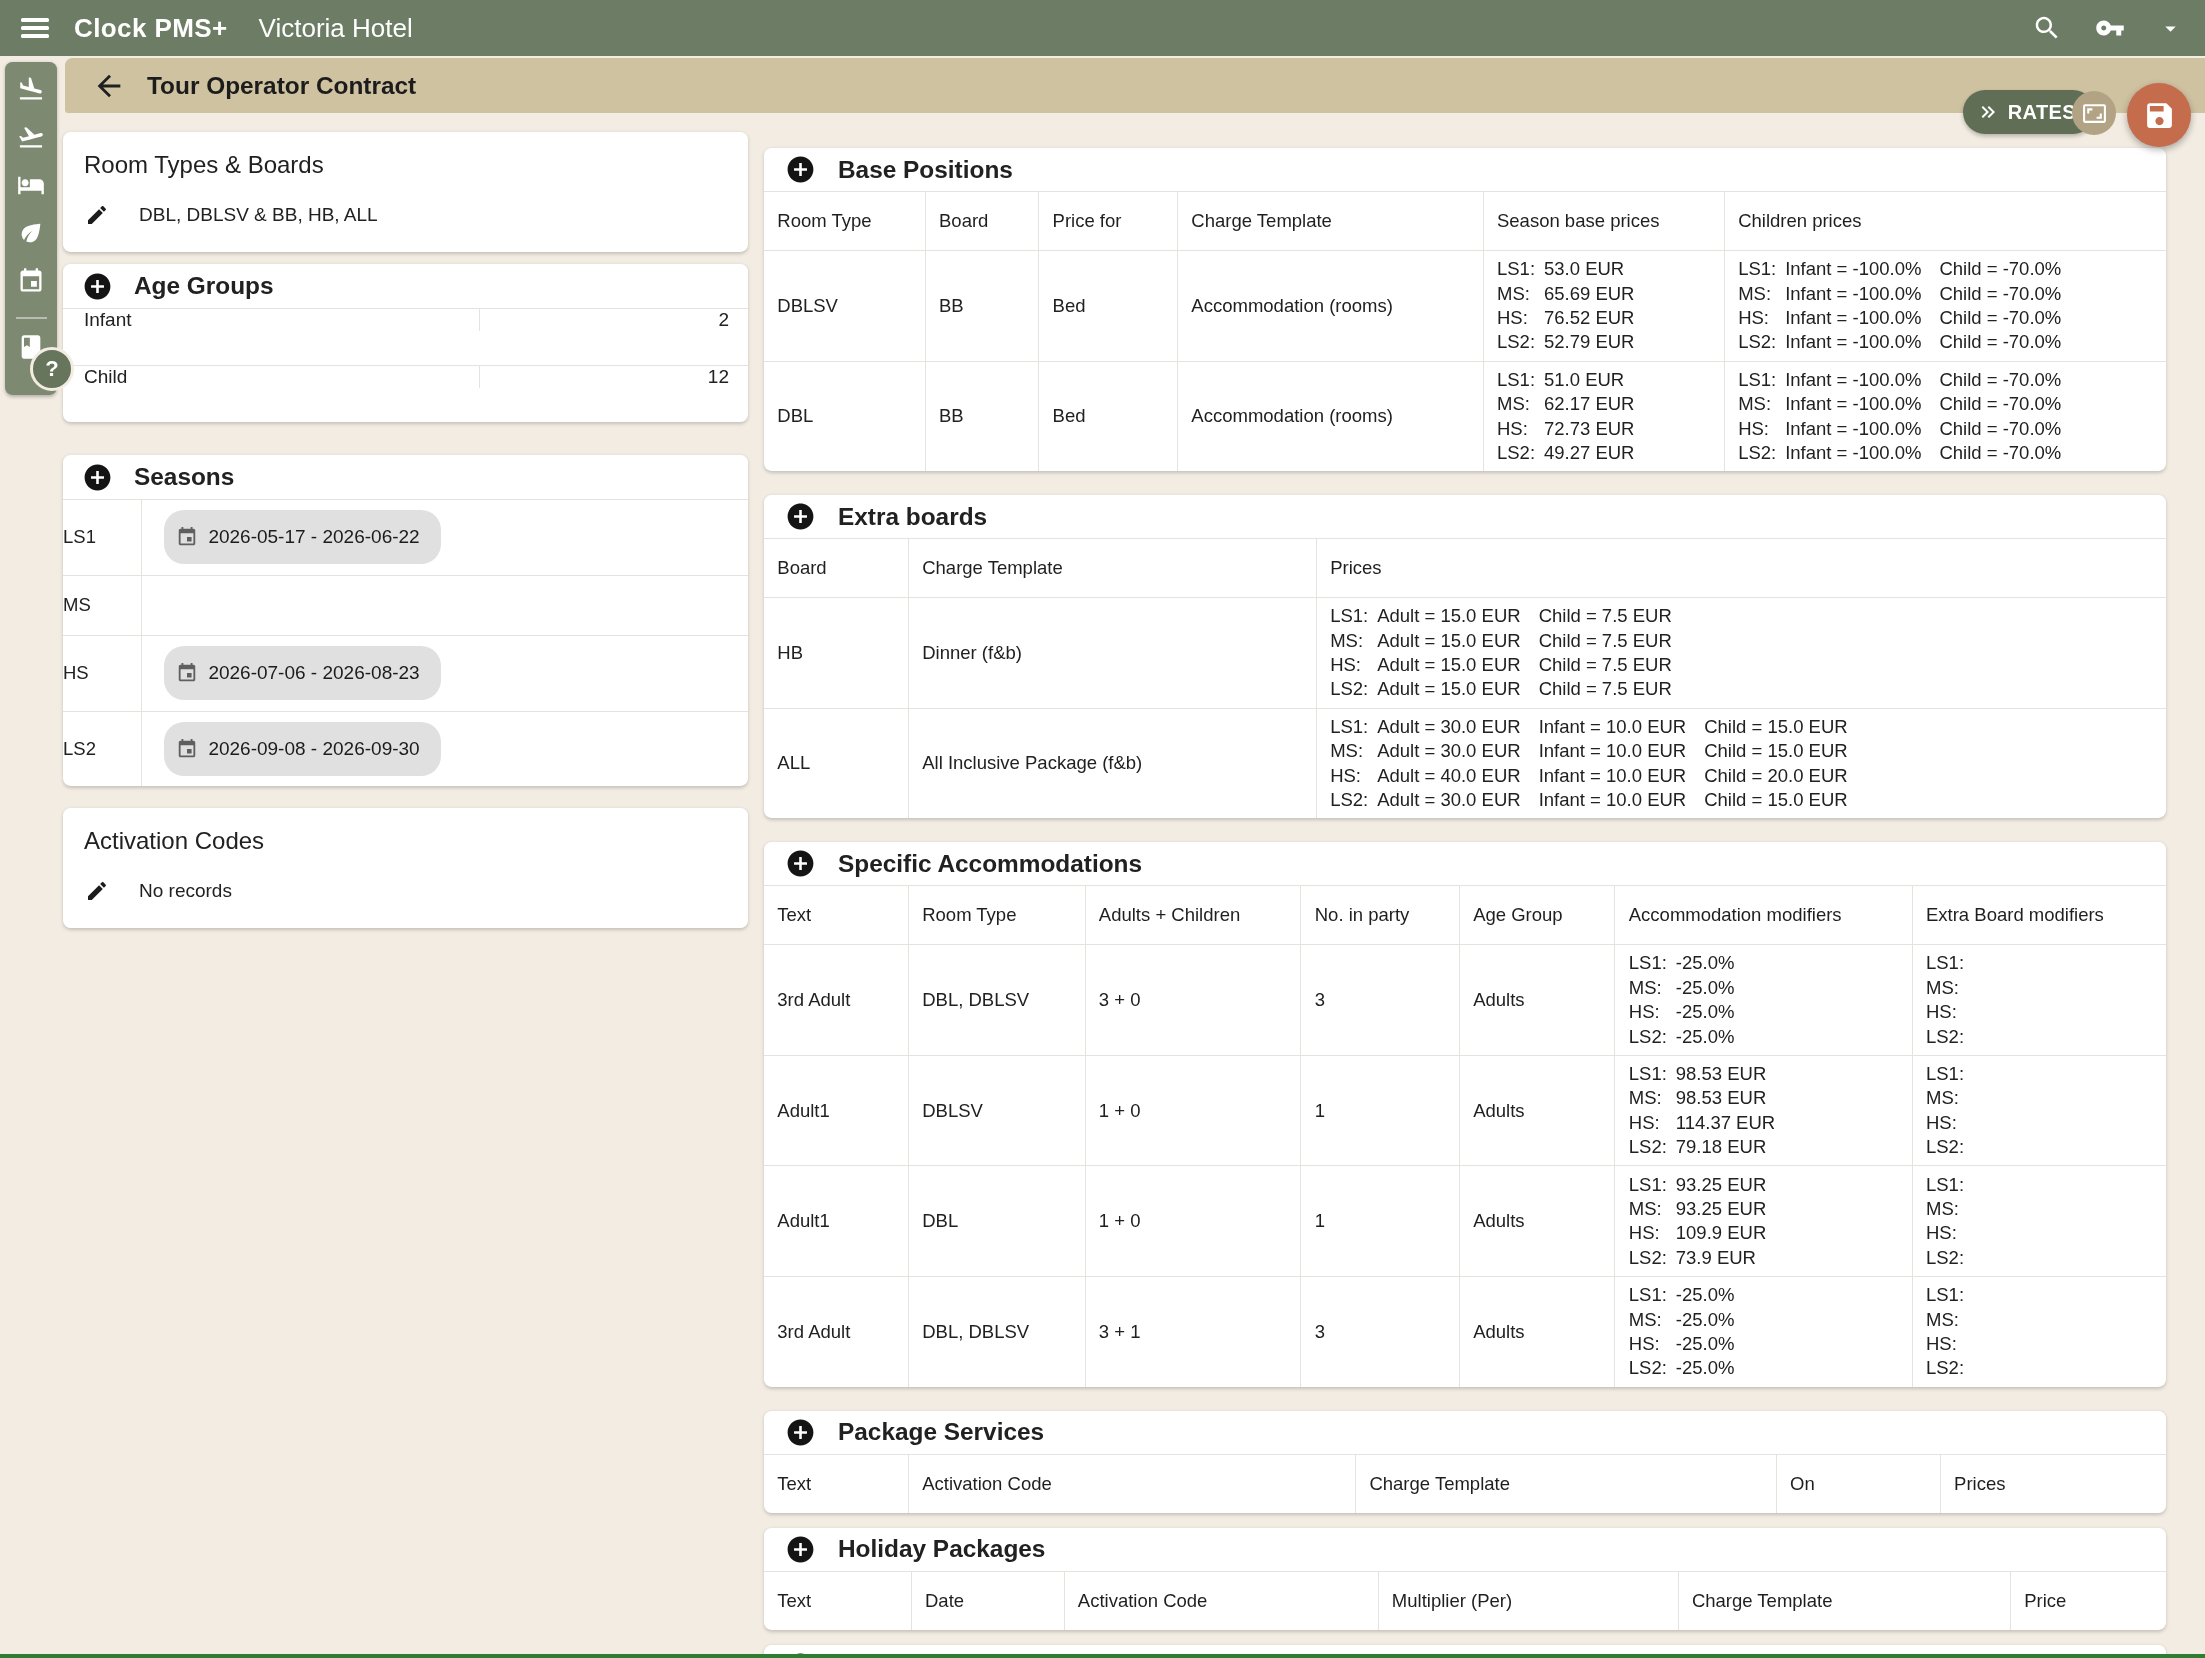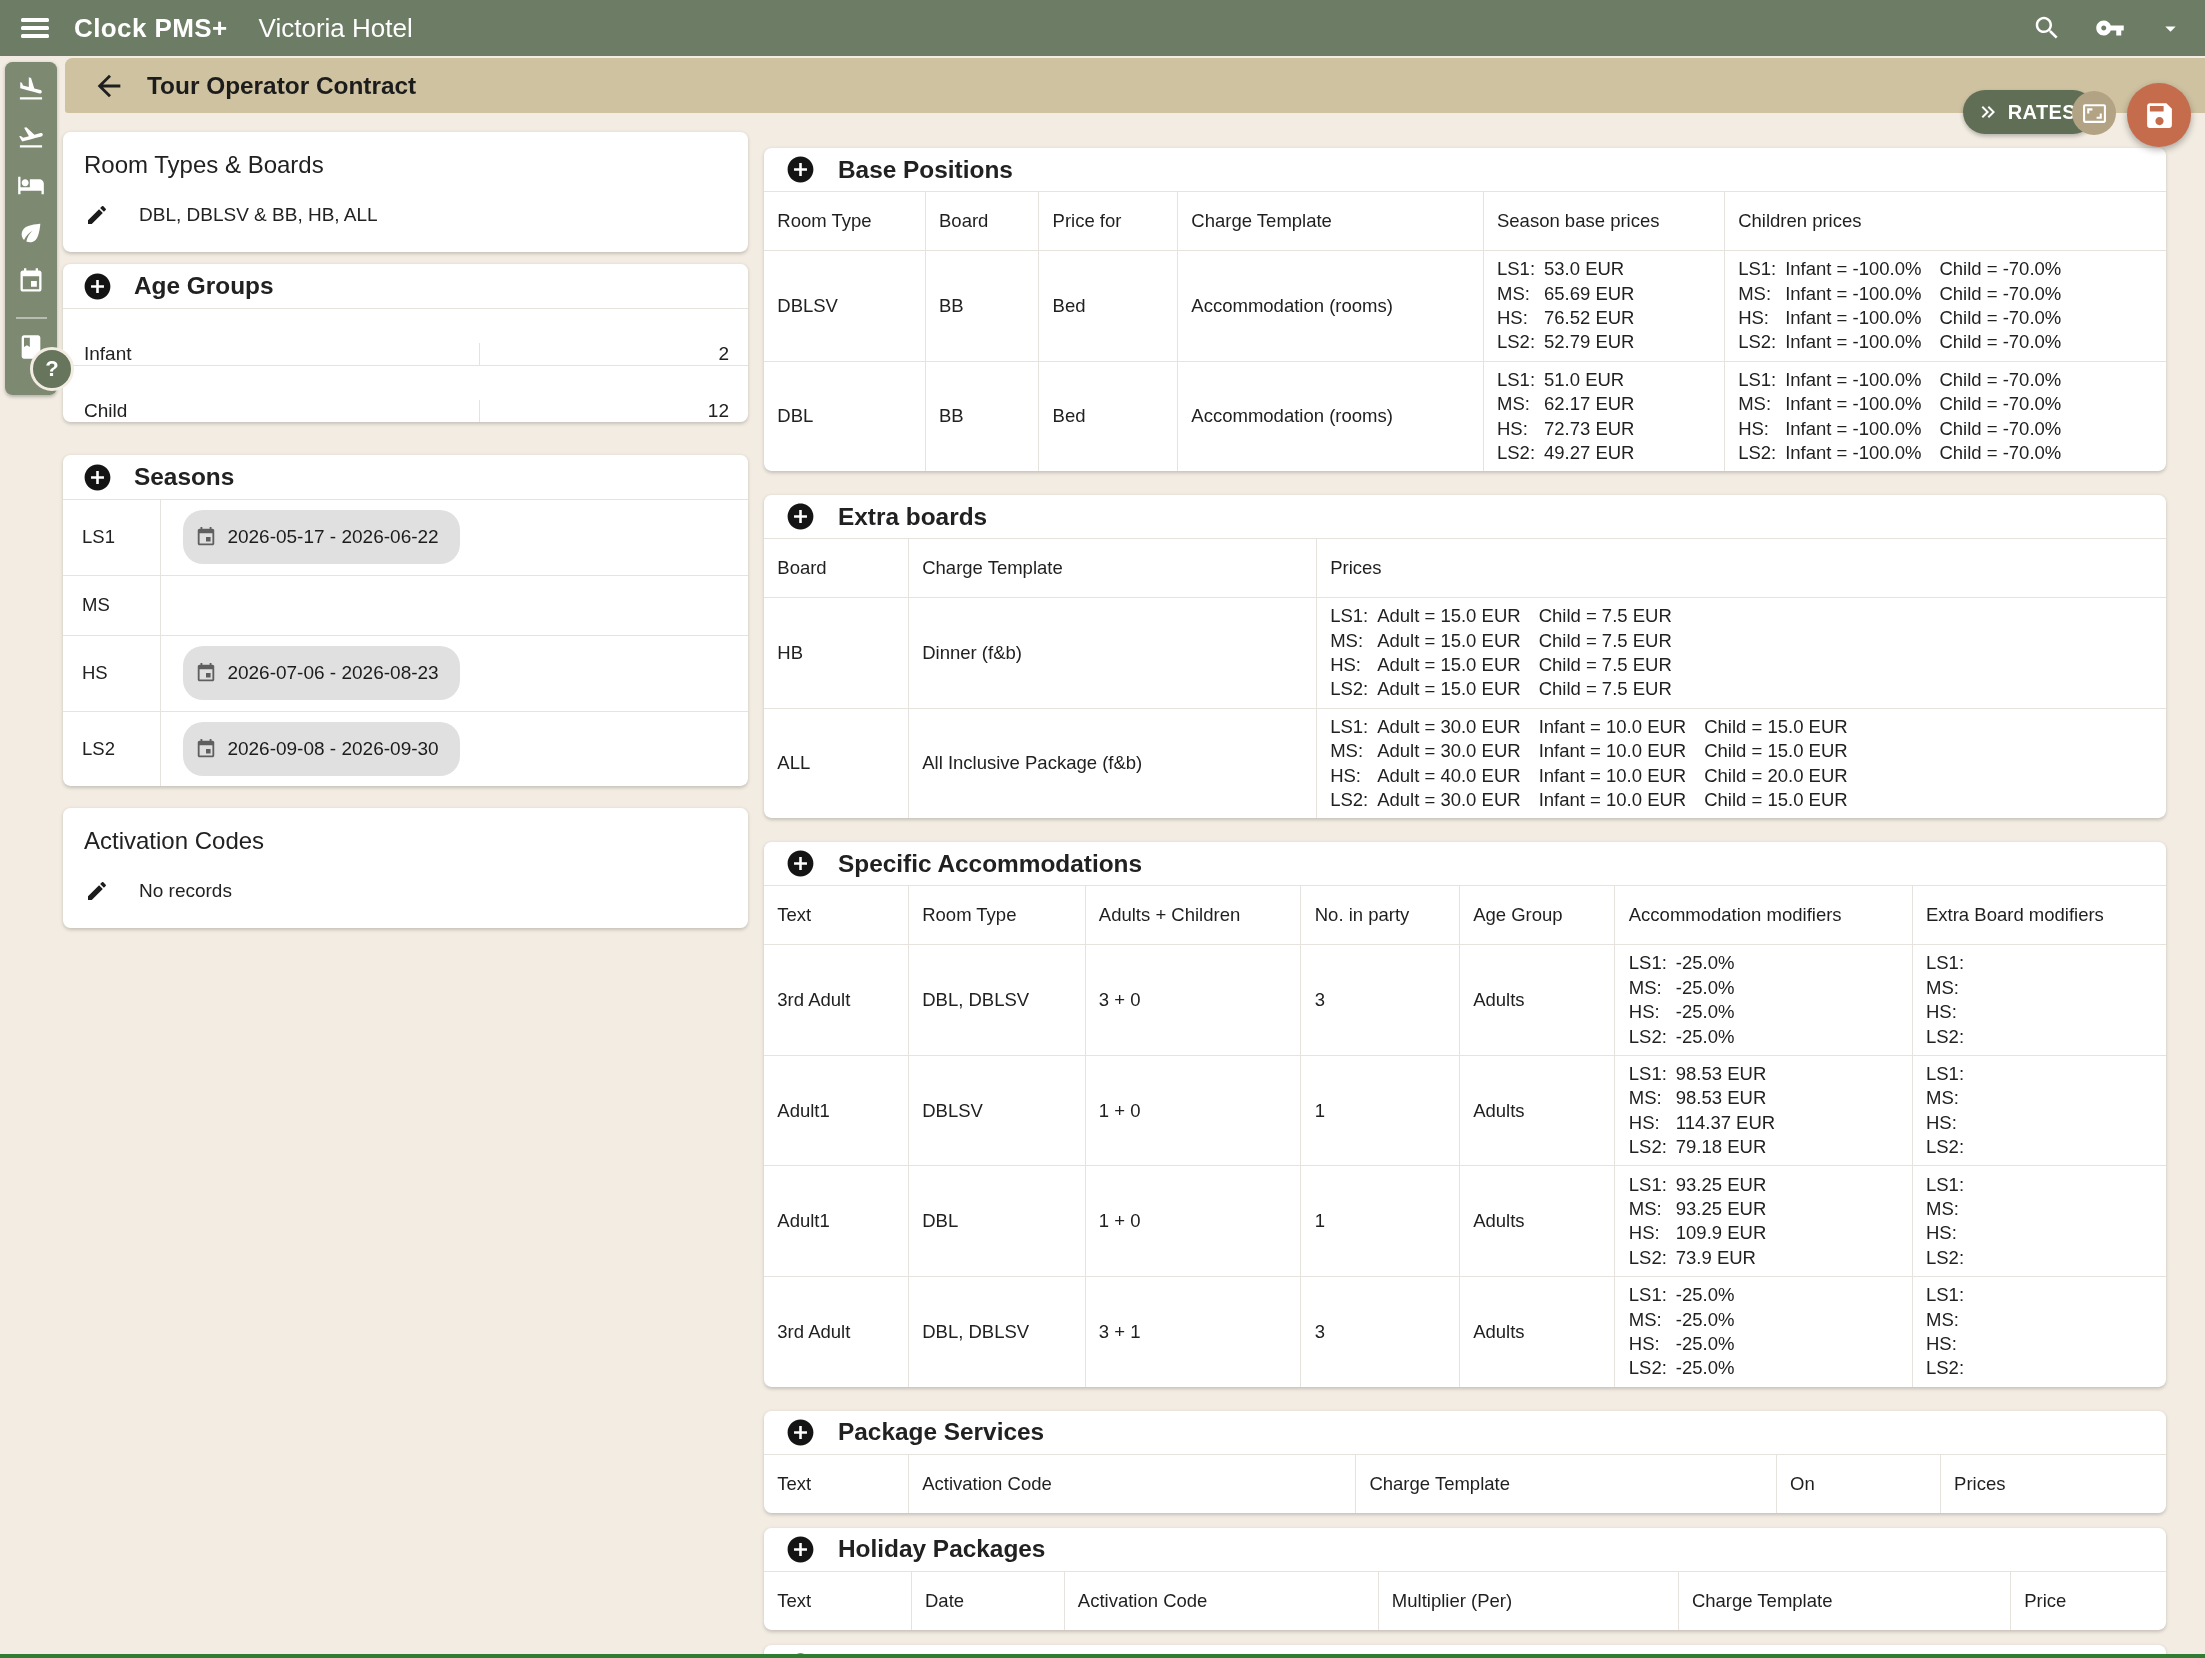--- a/index.html
+++ b/index.html
@@ -60,27 +60,27 @@
   .c-title h1{font-size:23px;font-weight:700;margin:0 0 0 22px}
   .card h2.lh{font-size:24px;font-weight:400;margin:0;padding:19px 0 0 21px}
   .edit-row{display:flex;align-items:center;margin-top:24px;padding:0 0 25px 22px;cursor:pointer}
   .edit-row .ic{width:24px;height:24px;color:#1c1c1c}
   .edit-row span{font-size:19px;margin-left:30px}
   .mb16{margin-bottom:12px}.mb26{margin-bottom:33px}.mb30{margin-bottom:22px}
   .card-head{height:44px;display:flex;align-items:center;gap:21px;padding-left:19px}
   .addbtn{width:31px;height:31px;color:#141414;cursor:pointer;flex:none}
   .addbtn .ic{width:31px;height:31px}
   .card-head h2{font-size:24.4px;font-weight:700;margin:0}
-  .ag-row{display:flex;align-items:flex-end;border-top:1.5px solid #e6e3de;height:56px;cursor:pointer}
+  .ag-row{display:flex;align-items:flex-start;border-top:1.5px solid #e6e3de;height:56px;cursor:pointer}
   .ag-label{width:395px;border-right:1.5px solid #e6e3de;display:flex;align-items:center;
     padding-left:21px;font-size:19px}
   .ag-value{flex:1;display:flex;align-items:center;justify-content:flex-end;padding-right:19px;font-size:19px}
   .sea-row{display:flex;align-items:stretch;border-top:1.5px solid #e6e3de;min-height:59px}
   .sea-label{width:78px;flex:none;border-right:1.5px solid #e6e3de;display:flex;align-items:center;
-    padding-left:19px;font-size:18.5px}
+    font-size:18.5px}
   .sea-chips{display:flex;align-items:center;flex-wrap:wrap;gap:13.3px;padding:10.4px 15px 10.4px 22px}
   .chip{display:inline-flex;align-items:center;gap:10.4px;height:54px;padding:0 21px 0 12px;
     background:#e0e0e0;border-radius:20px;font-size:19px;color:#1c1c1c;cursor:pointer;white-space:nowrap}
   .chip .ic{width:22px;height:22px;color:#5f5f5f}
   
   .tcard{margin-bottom:24px}
   .mbs{margin-bottom:15px}
   .sec-head{height:43px;display:flex;align-items:center;gap:22px;padding-left:21px}
   .sec-head h2{font-size:24.4px;font-weight:700;margin:0}
   table.tbl{width:100%;border-collapse:collapse;table-layout:fixed}

